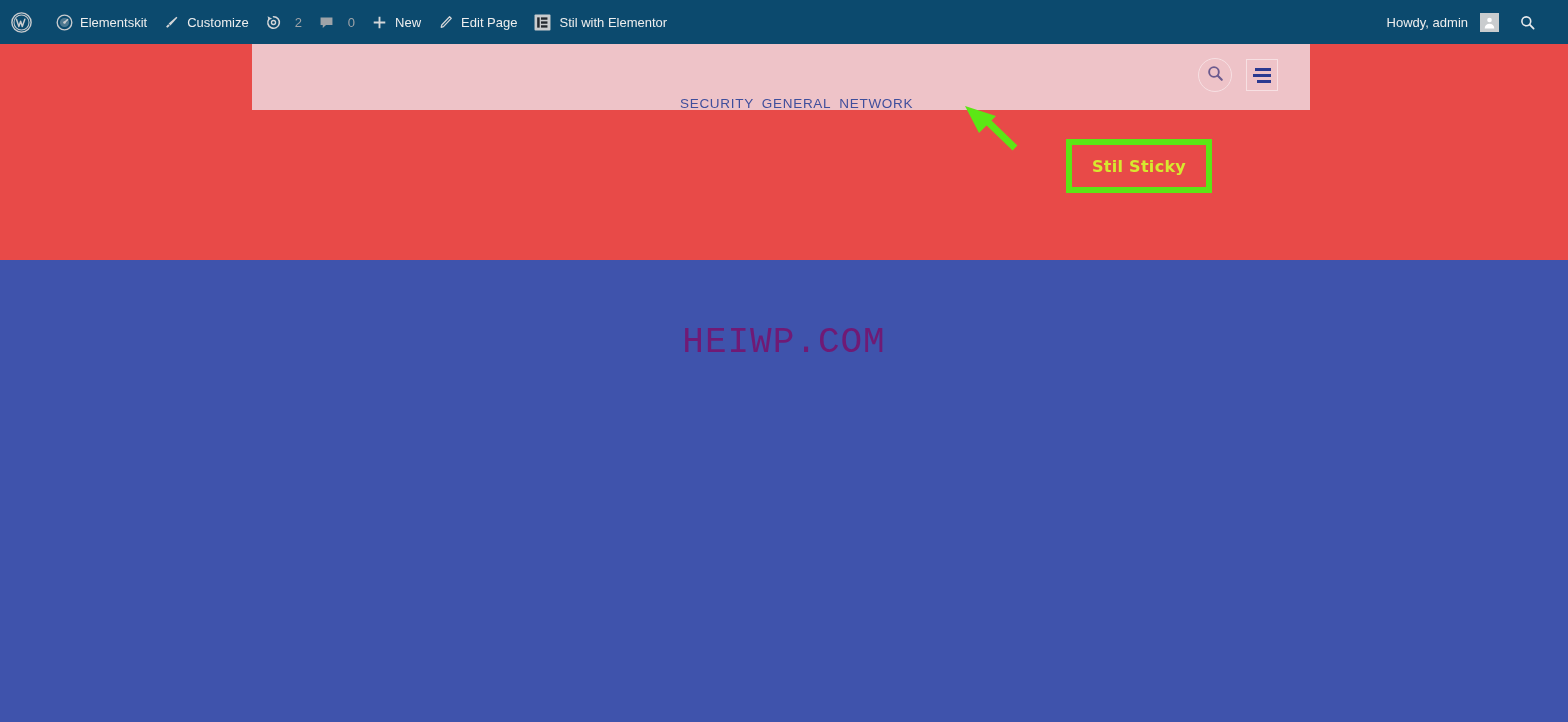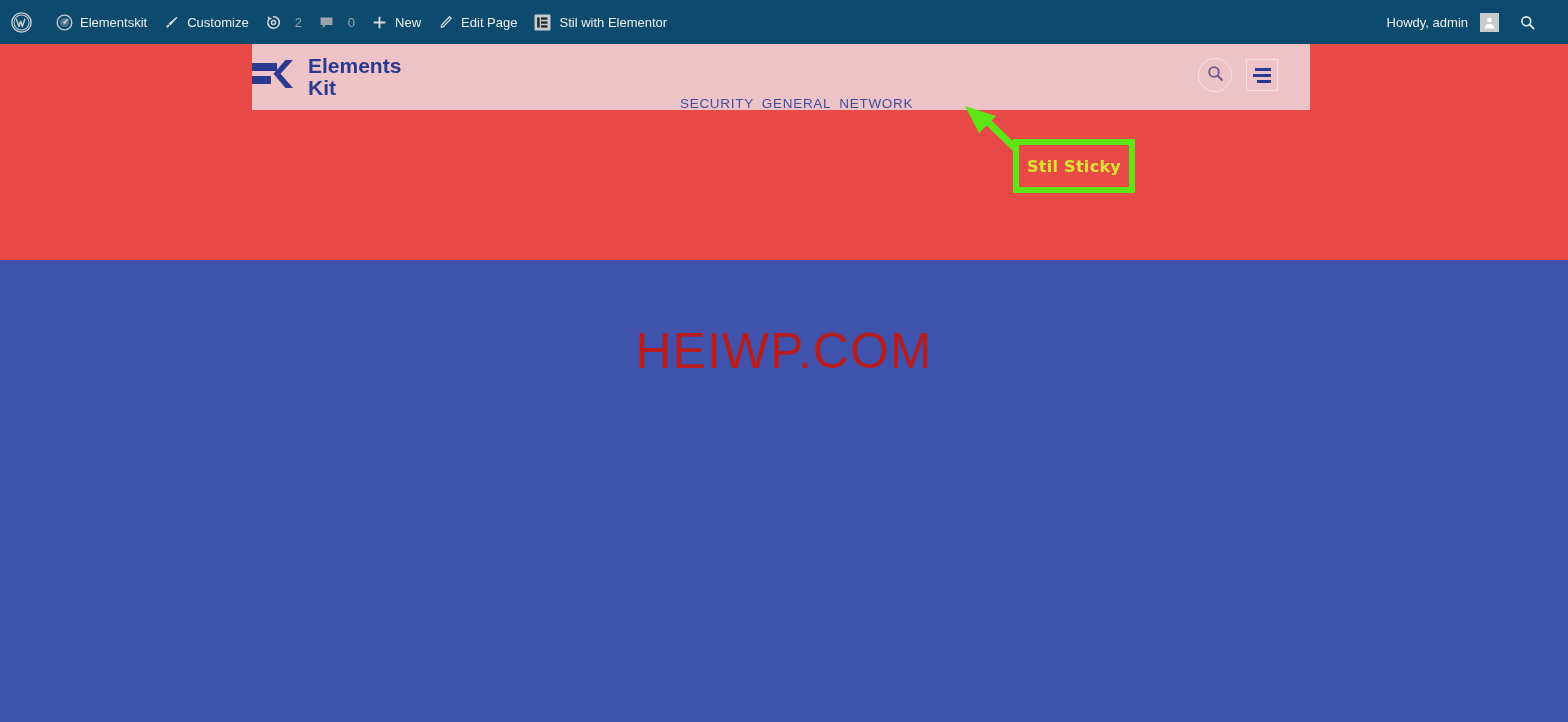--- a/index.html
+++ b/index.html
@@ -97,24 +97,24 @@
     width: 1568px;
     height: 462px;
     background: #3f53ac;
   }
   #watermark {
     position: absolute;
     left: 0;
     top: 278px;
     width: 1568px;
     text-align: center;
-    font-size: 50px;
+    font-size: 36px;
     letter-spacing: 1px;
-    color: #b91c1c;
-    font-family: Liberation Sans, sans-serif;
+    color: #701a75;
+    font-family: Liberation Mono, monospace;
     user-select: none;
   }
 
   
   #site-header {
     position: absolute;
     left: 252px;
     top: 0;
     width: 1058px;
     height: 66px;
@@ -198,23 +198,23 @@
   
   #annotation-layer {
     position: absolute;
     left: 0; top: 0;
     width: 1568px; height: 722px;
     z-index: 40;
     pointer-events: none;
   }
   #ann-box {
     position: absolute;
-    left: 1013px;
+    left: 1066px;
     top: 139px;
-    width: 122px;
+    width: 146px;
     height: 54px;
     border: 6px solid #5ce615;
     box-sizing: border-box;
     display: flex;
     align-items: center;
     justify-content: center;
     z-index: 41;
   }
   #ann-label {
     color: #d7e82f;
@@ -341,33 +341,20 @@
 
   <div id="page">
 
     <div id="band-red"></div>
     <div id="band-blue"></div>
 
     <div id="watermark">HEIWP.COM</div>
 
     <div id="site-header">
 
-      <div id="logo">
-        <span id="logo-mark">
-          <svg width="48" height="38" viewBox="0 0 48 38">
-            <rect x="0" y="5" width="25" height="8" fill="#2b3990"></rect>
-            <rect x="0" y="18" width="19" height="8" fill="#2b3990"></rect>
-            <path d="M41 2 L28.5 15.8 L41 30 L33.5 30 L21.5 15.8 L33.5 2 Z" fill="#2b3990"></path>
-          </svg>
-        </span>
-        <span id="logo-text">
-          <span class="l1">Elements</span>
-          <span class="l2">Kit</span>
-        </span>
-      </div>
 
       <div id="nav">
         <a class="nav-link" href="#">SECURITY</a>
         <a class="nav-link" href="#">GENERAL</a>
         <a class="nav-link" href="#">NETWORK</a>
       </div>
 
       <div id="header-tools">
         <div id="search-btn">
           <span>

